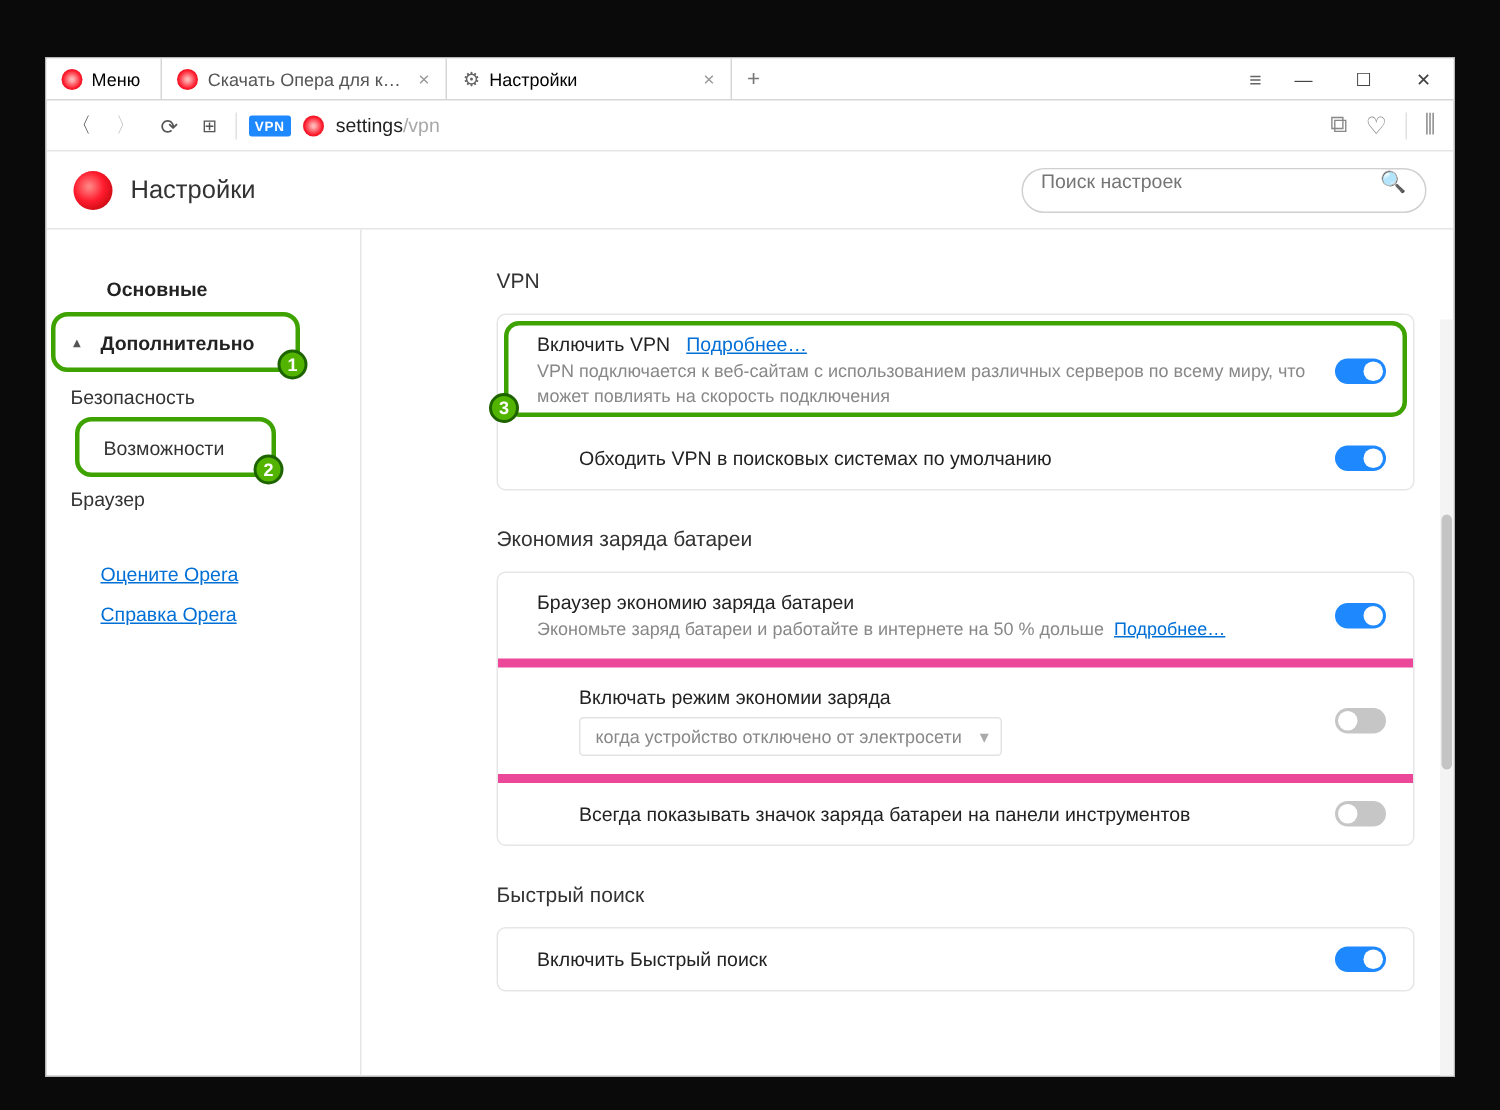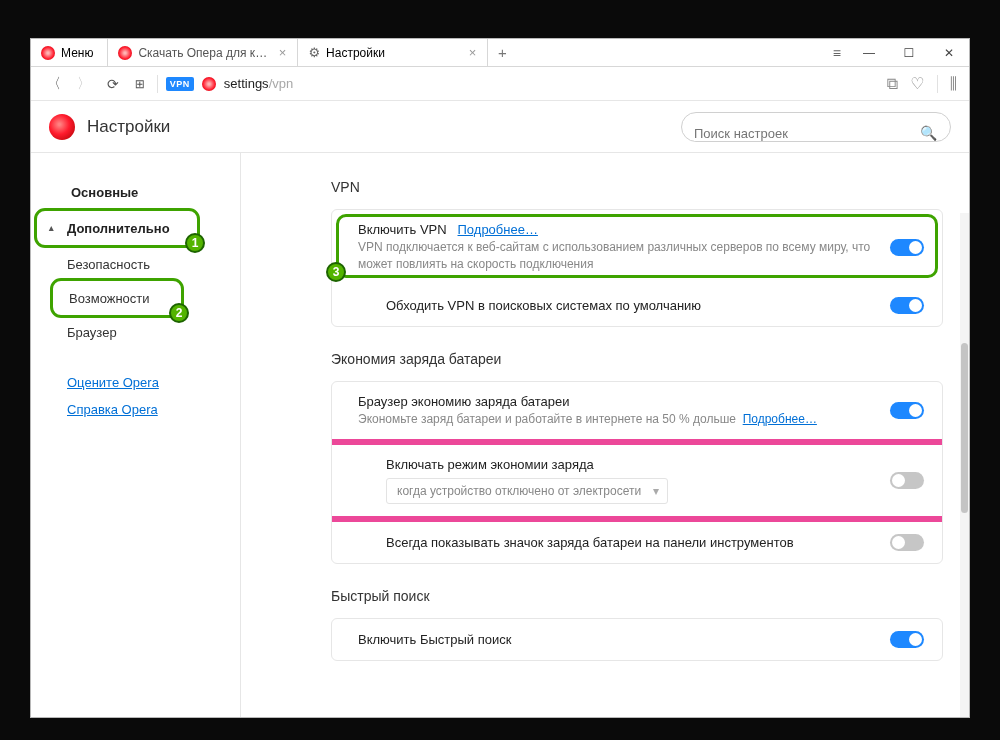--- a/index.html
+++ b/index.html
@@ -71,41 +71,41 @@
   display: flex; align-items: center; height: 52px;
   border-bottom: 1px solid #e6e6e6; padding: 0 18px;
 }
 .opera-logo {
   width: 26px; height: 26px; border-radius: 50%;
   background: radial-gradient(ellipse at 40% 40%, #ff8080 5%, #ff1b2d 45%, #a70000 100%);
   margin-right: 12px;
 }
 .settings-title { font-size: 17px; color: #333; }
 .search-wrap {
-  margin-left: auto; display: flex; align-items: flex-end;
+  margin-left: auto; display: flex; align-items: flex-start;
   border: 1px solid #d0d0d0; border-radius: 16px;
   height: 30px; width: 270px; padding: 0 12px;
 }
 .search-wrap input {
   border: none; outline: none; flex: 1; font-size: 13px; color: #555;
 }
 .search-wrap .sicon { color: #888; font-size: 14px; }
 
 .body-split { flex: 1; display: flex; min-height: 0; }
 .sidebar {
   width: 210px; border-right: 1px solid #e6e6e6;
   padding: 22px 0 0 0;
 }
 .side-item {
   display: flex; align-items: center; gap: 6px;
   height: 34px; padding: 0 10px 0 22px;
   font-size: 13px; color: #222; cursor: pointer;
 }
 .side-item.bold { font-weight: 600; }
-.side-item.sub { padding-left: 36px; font-weight: 400; color: #333; }
+.side-item.sub { padding-left: 16px; font-weight: 400; color: #333; }
 .side-caret { font-size: 9px; color: #555; margin-right: 2px; width: 10px; }
 .side-link {
   display: block; padding: 6px 0 6px 36px;
   font-size: 13px; color: #006fd6; text-decoration: underline; cursor: pointer;
 }
 .side-gap { height: 20px; }
 
 .hl { outline: 3px solid #3ea300; border-radius: 8px; padding-right: 8px; }
 .badge {
   width: 20px; height: 20px; border-radius: 50%;

